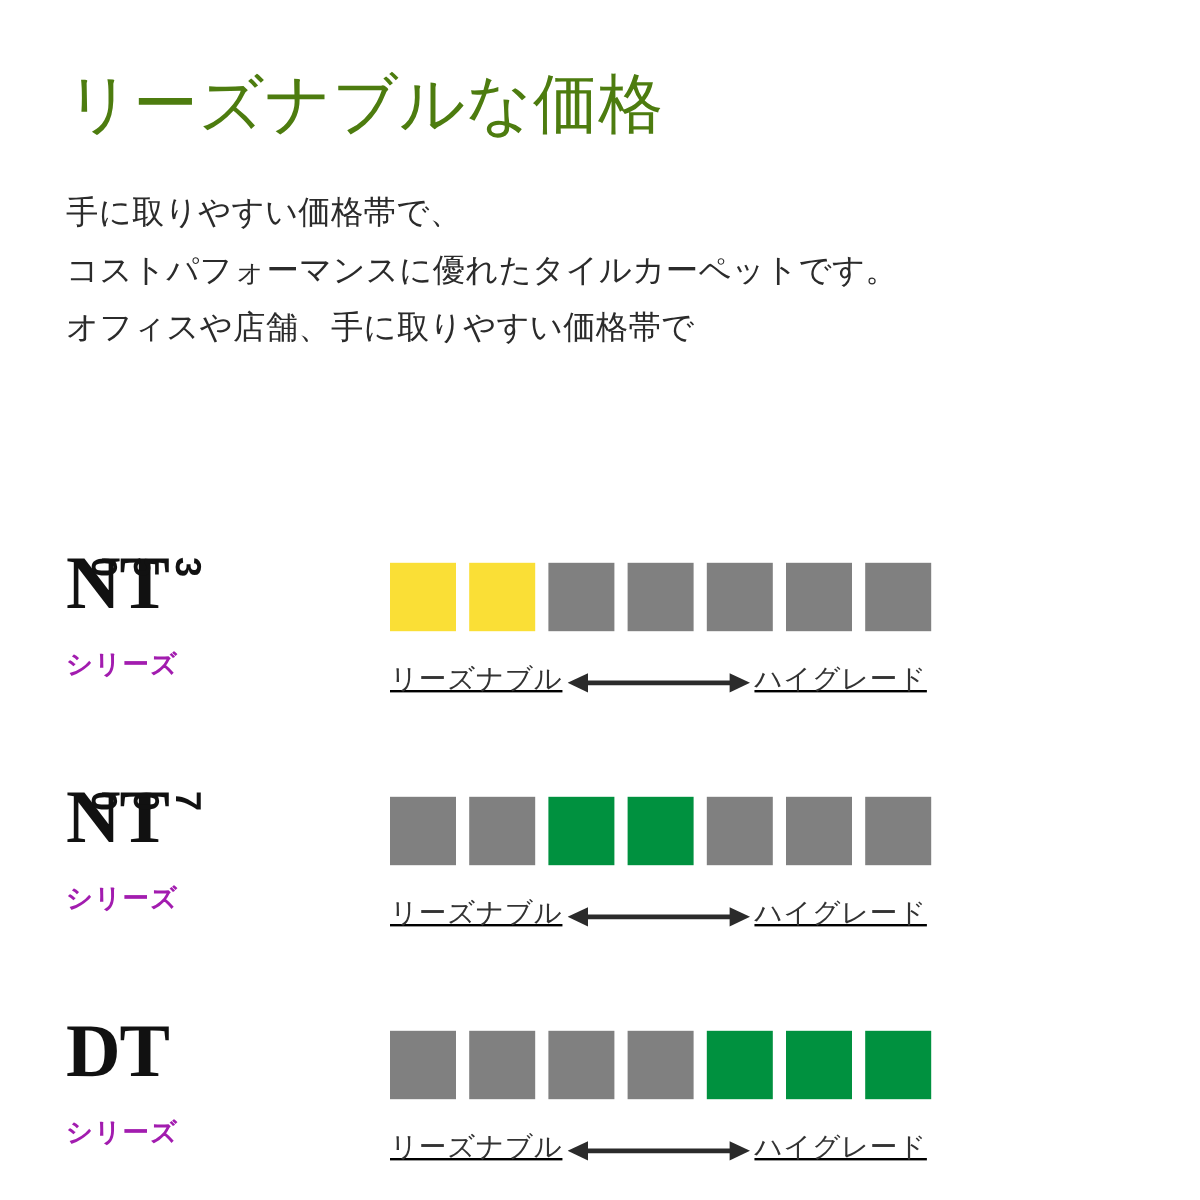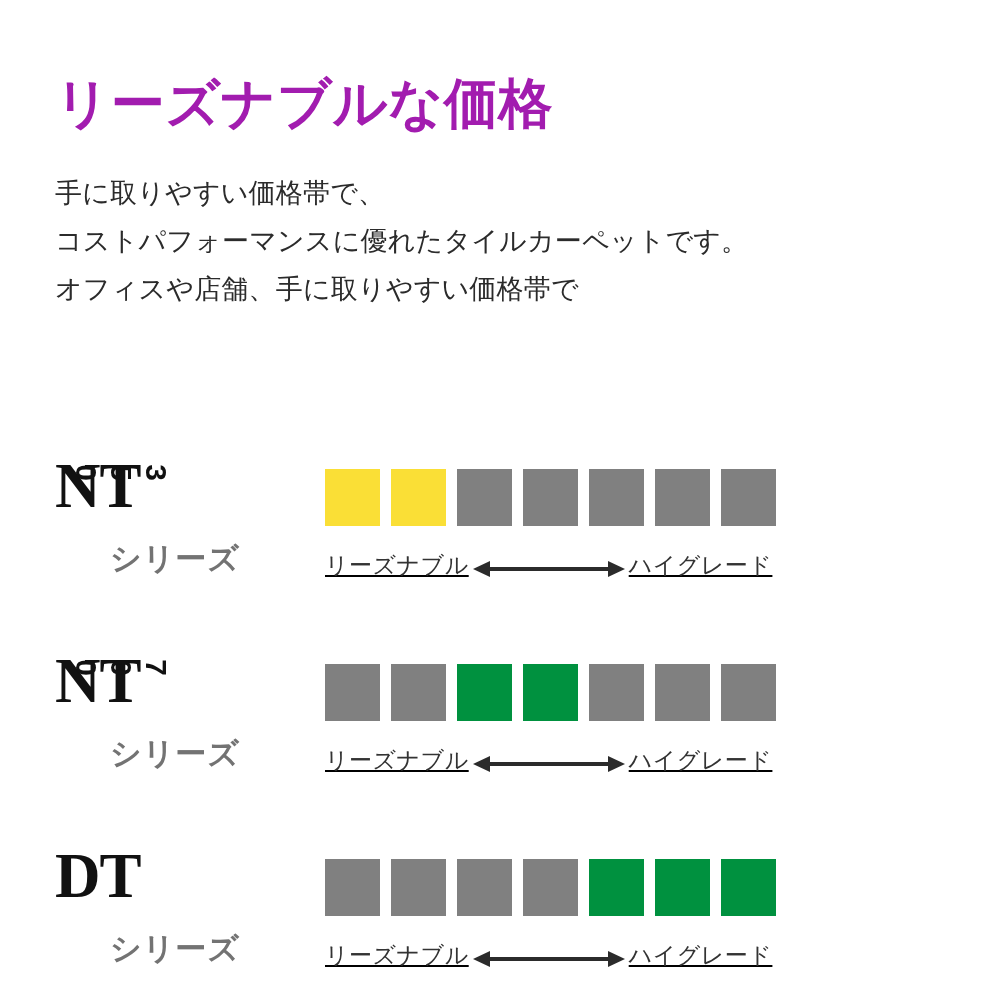--- a/index.html
+++ b/index.html
@@ -26,25 +26,25 @@
   
   .header {
     position: absolute;
     left: 55px;
     top: 58px;
     width: 900px;
   }
 
   .page-title {
     font-size: 54px;
-    font-weight: 700;
-    color: #a21caf;
+    font-weight: 400;
+    color: #4d7c0f;
     letter-spacing: 0.5px;
     line-height: 1.1;
-    margin: 16px 0 36px 0;
+    margin: 0 0 36px 0;
     white-space: nowrap;
   }
 
   .lede {
     margin: 0;
     padding: 0;
     list-style: none;
   }
   .lede-line {
     font-size: 27px;
@@ -103,27 +103,26 @@
     transform: rotate(90deg);
     transform-origin: left top;
     margin-left: 32px;
     margin-top: 2px;
     height: 30px;
     white-space: nowrap;
   }
   .series-num:empty { display: none; }
 
   .series-suffix {
-    font-size: 31px;
+    font-size: 22px;
     font-weight: 700;
-    color: #737373;
+    color: #a21caf;
     line-height: 1;
     margin-top: 18px;
     letter-spacing: 1px;
-    text-align: center;
   }
 
   
   .scale {
     position: absolute;
     left: 325px;
     top: 14px;
     width: 470px;
   }
 

